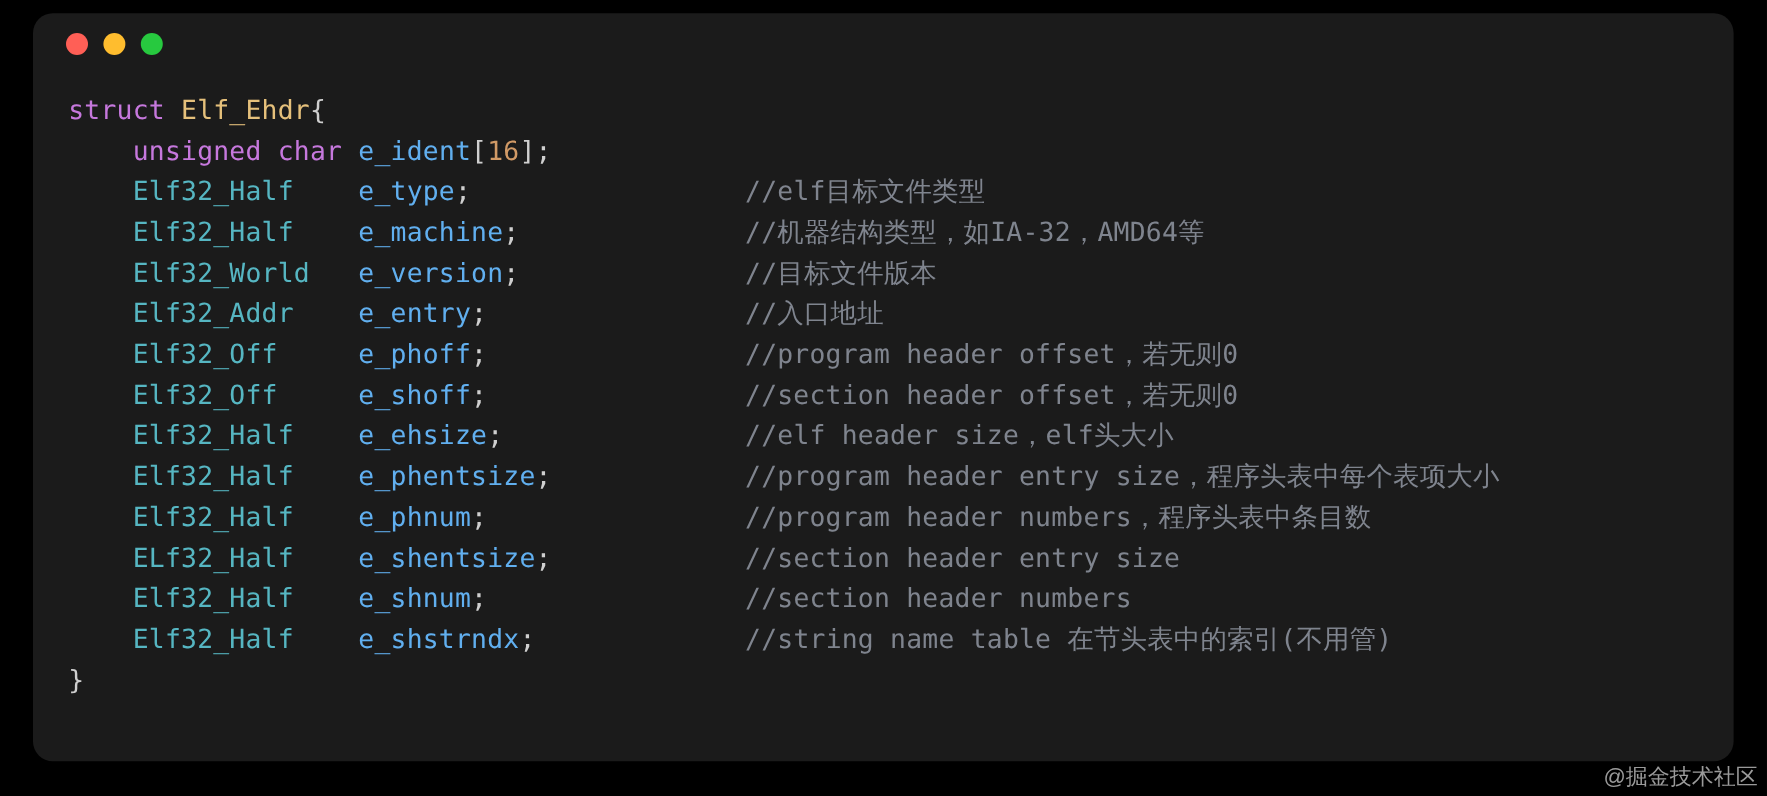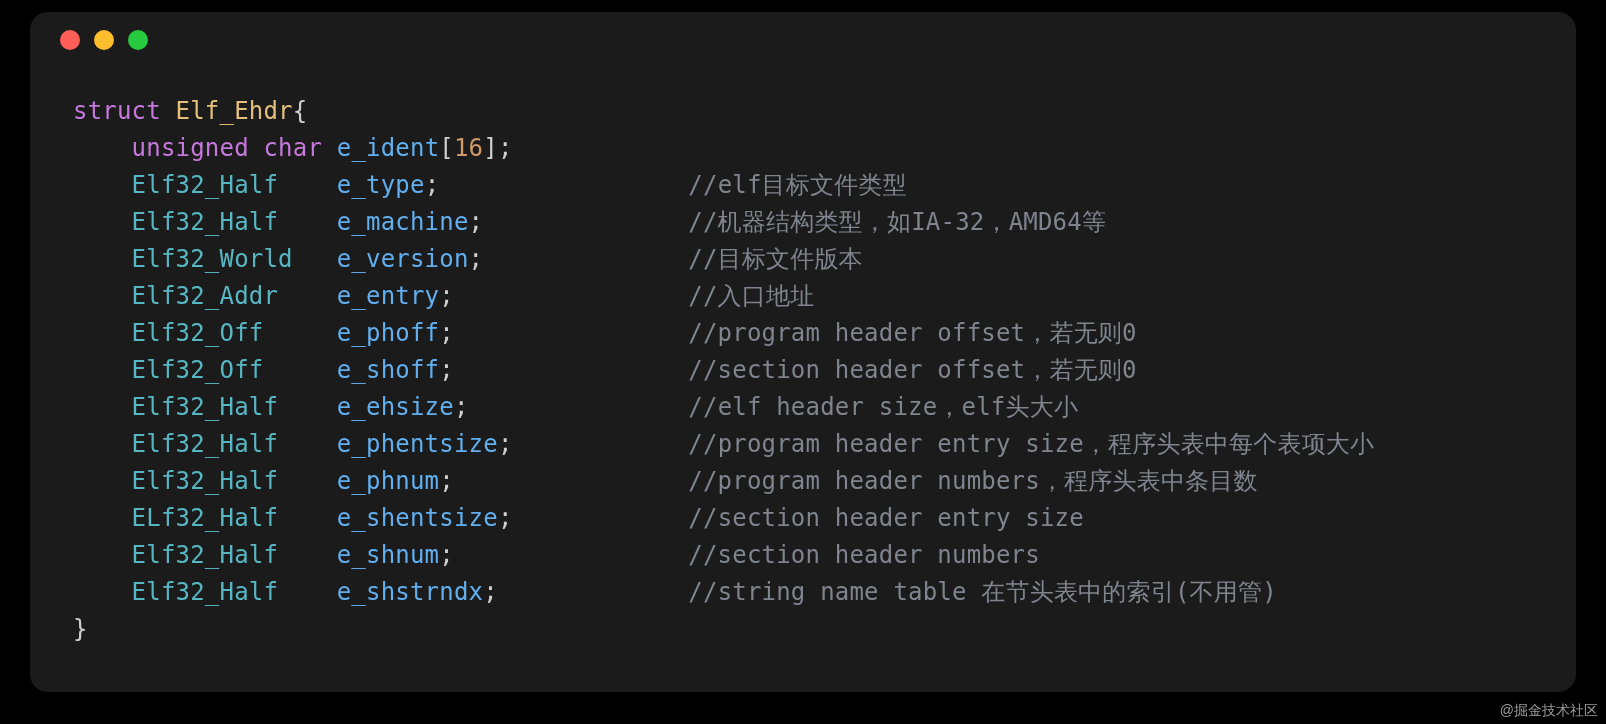--- a/index.html
+++ b/index.html
@@ -31,21 +31,21 @@
   .dot {
     width: 20px;
     height: 20px;
     border-radius: 50%;
   }
   .dot.red    { background: #ff5f56; }
   .dot.yellow { background: #ffbd2e; }
   .dot.green  { background: #27c93f; }
 
   pre.code {
-    margin: 15px;
+    margin: 4px;
     padding: 0 0 0 28px;
     font-size: 24px;
     line-height: 37px;
     color: #cfcfcf;
     white-space: pre;
     letter-spacing: 0.2px;
   }
   .kw   { color: #c678dd; }
   .type { color: #e5c07b; }
   .ty2  { color: #56b6c2; }
@@ -53,21 +53,21 @@
   .num  { color: #d19a66; }
   .cm   { color: #7f848e; }
   .pn   { color: #cfcfcf; }
 
   .watermark {
     position: absolute;
     right: 8px;
     bottom: 4px;
     color: #9a9a9a;
     font-family: sans-serif;
-    font-size: 14px;
+    font-size: 20px;
   }
 </style>
 </head>
 <body>
 
 <div class="card">
   <div class="traffic">
     <div class="dot red"></div>
     <div class="dot yellow"></div>
     <div class="dot green"></div>

